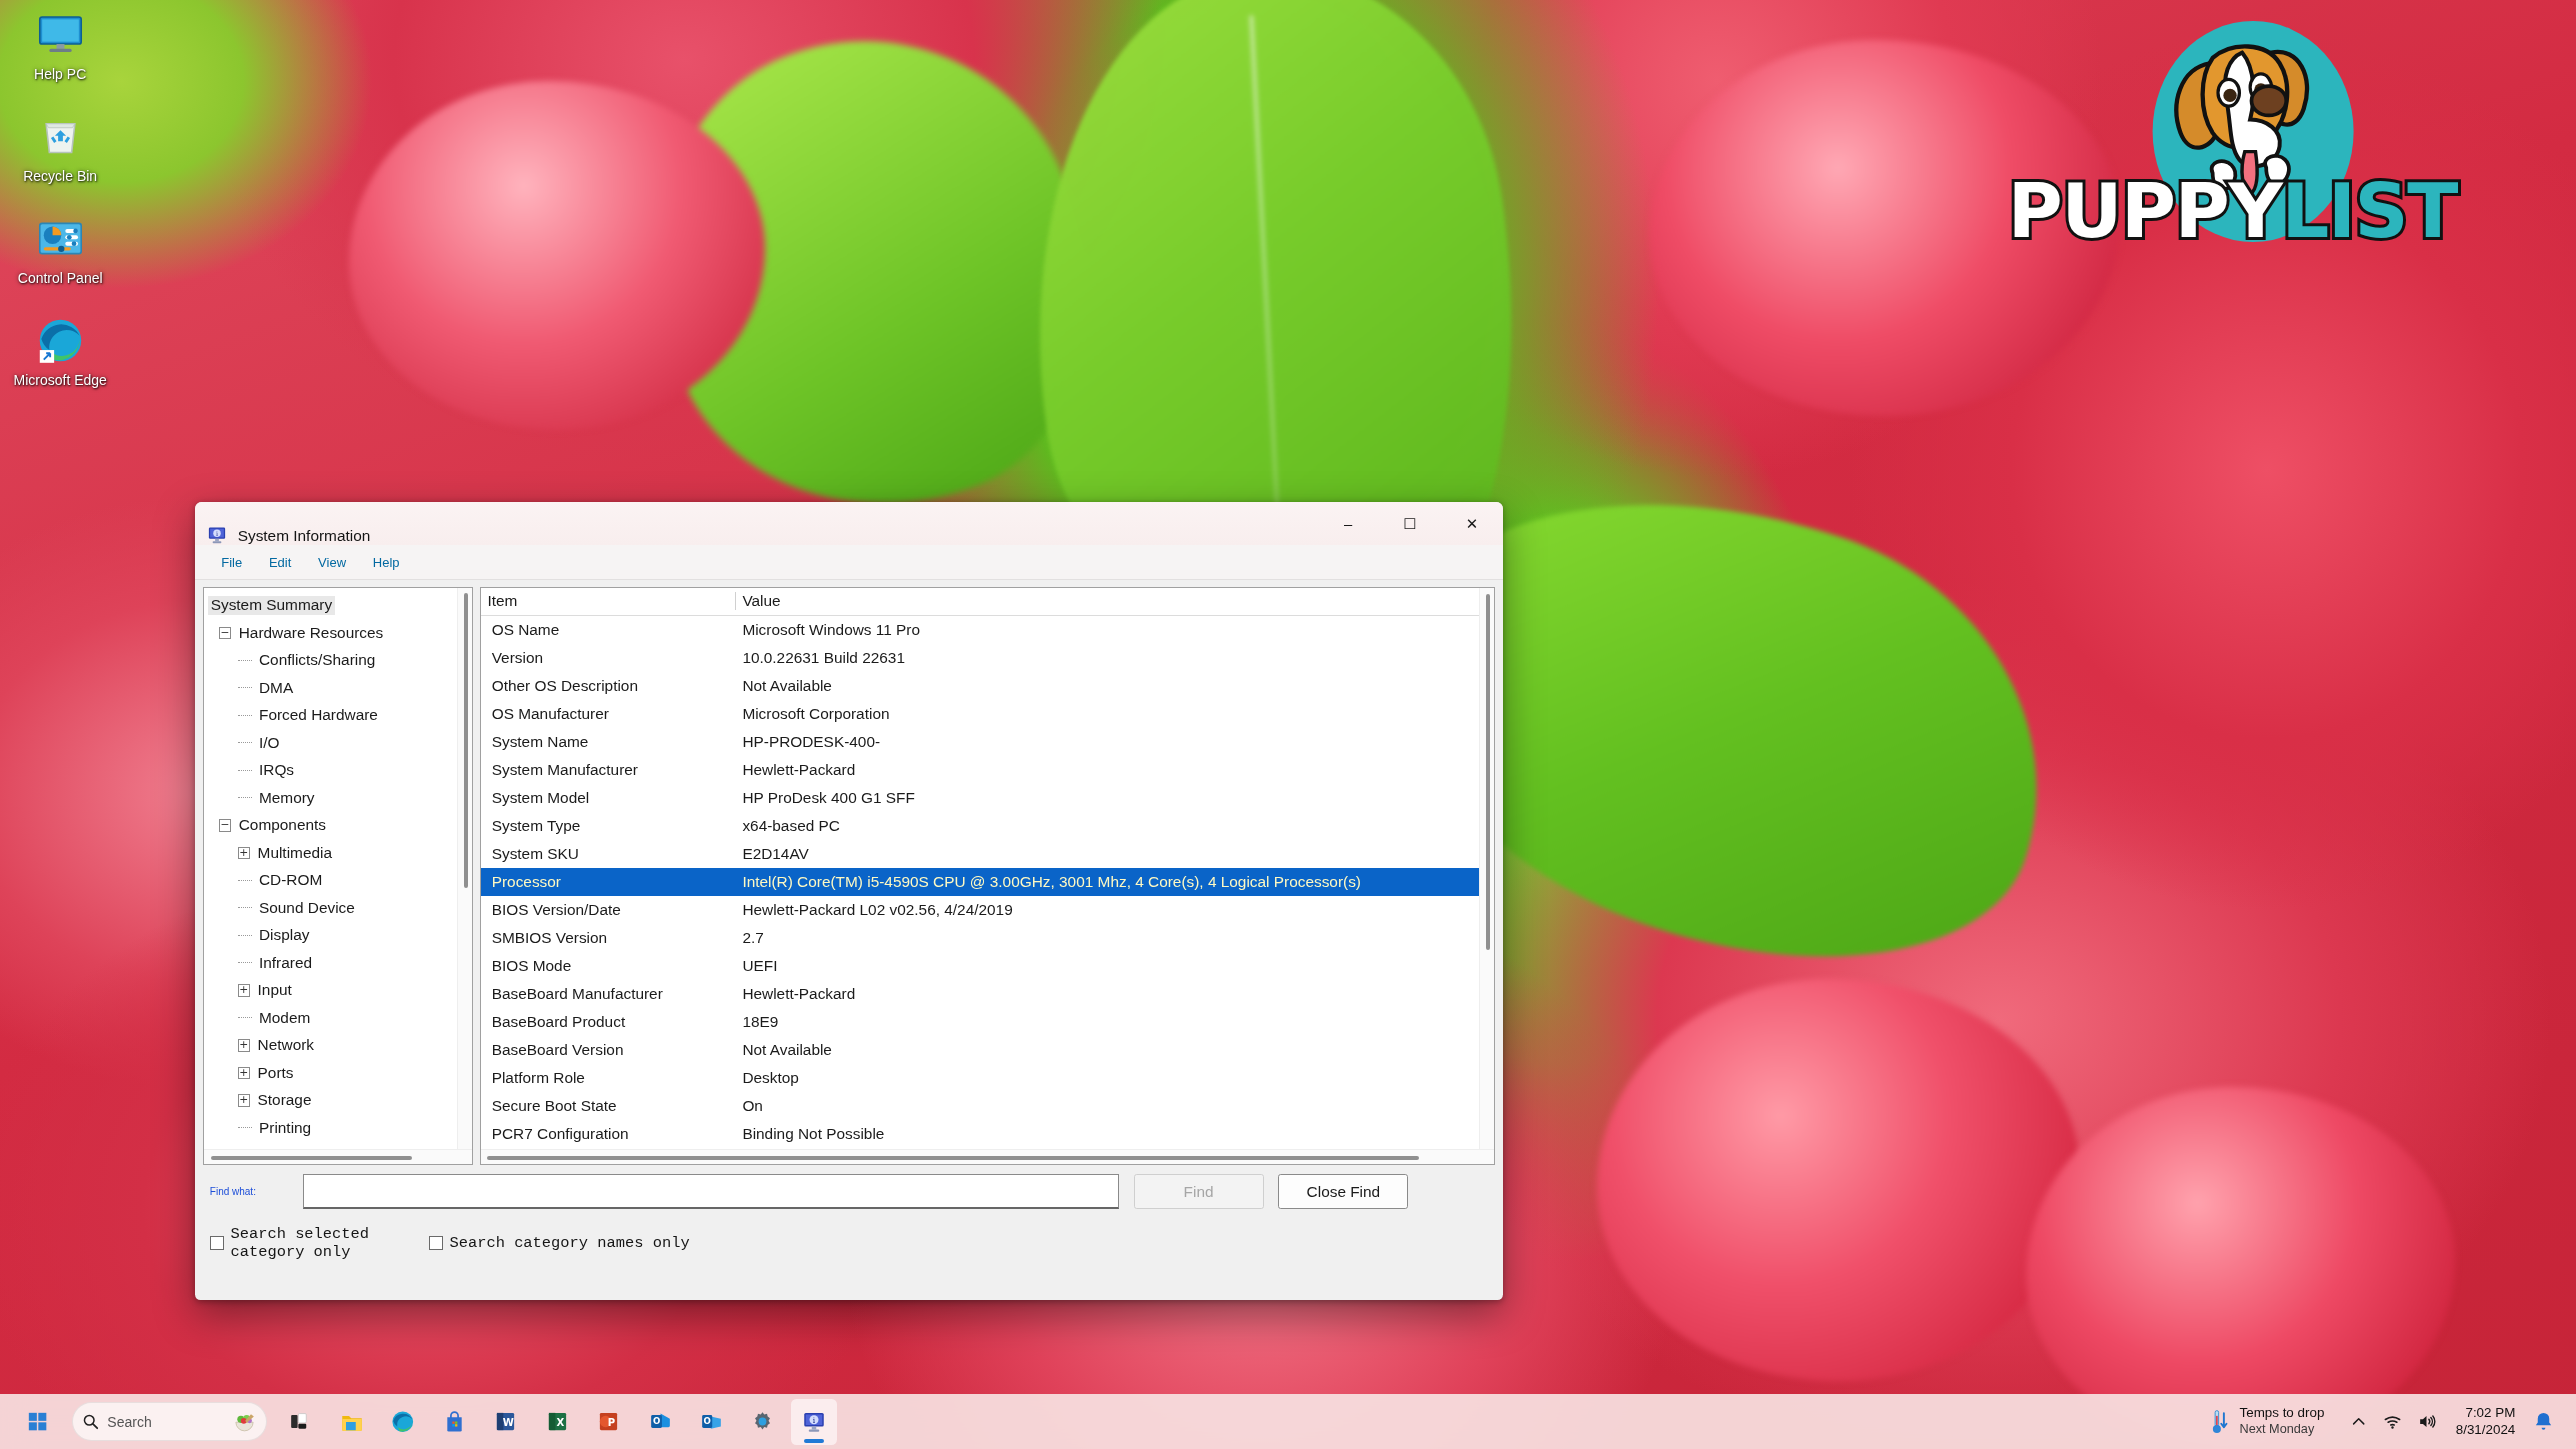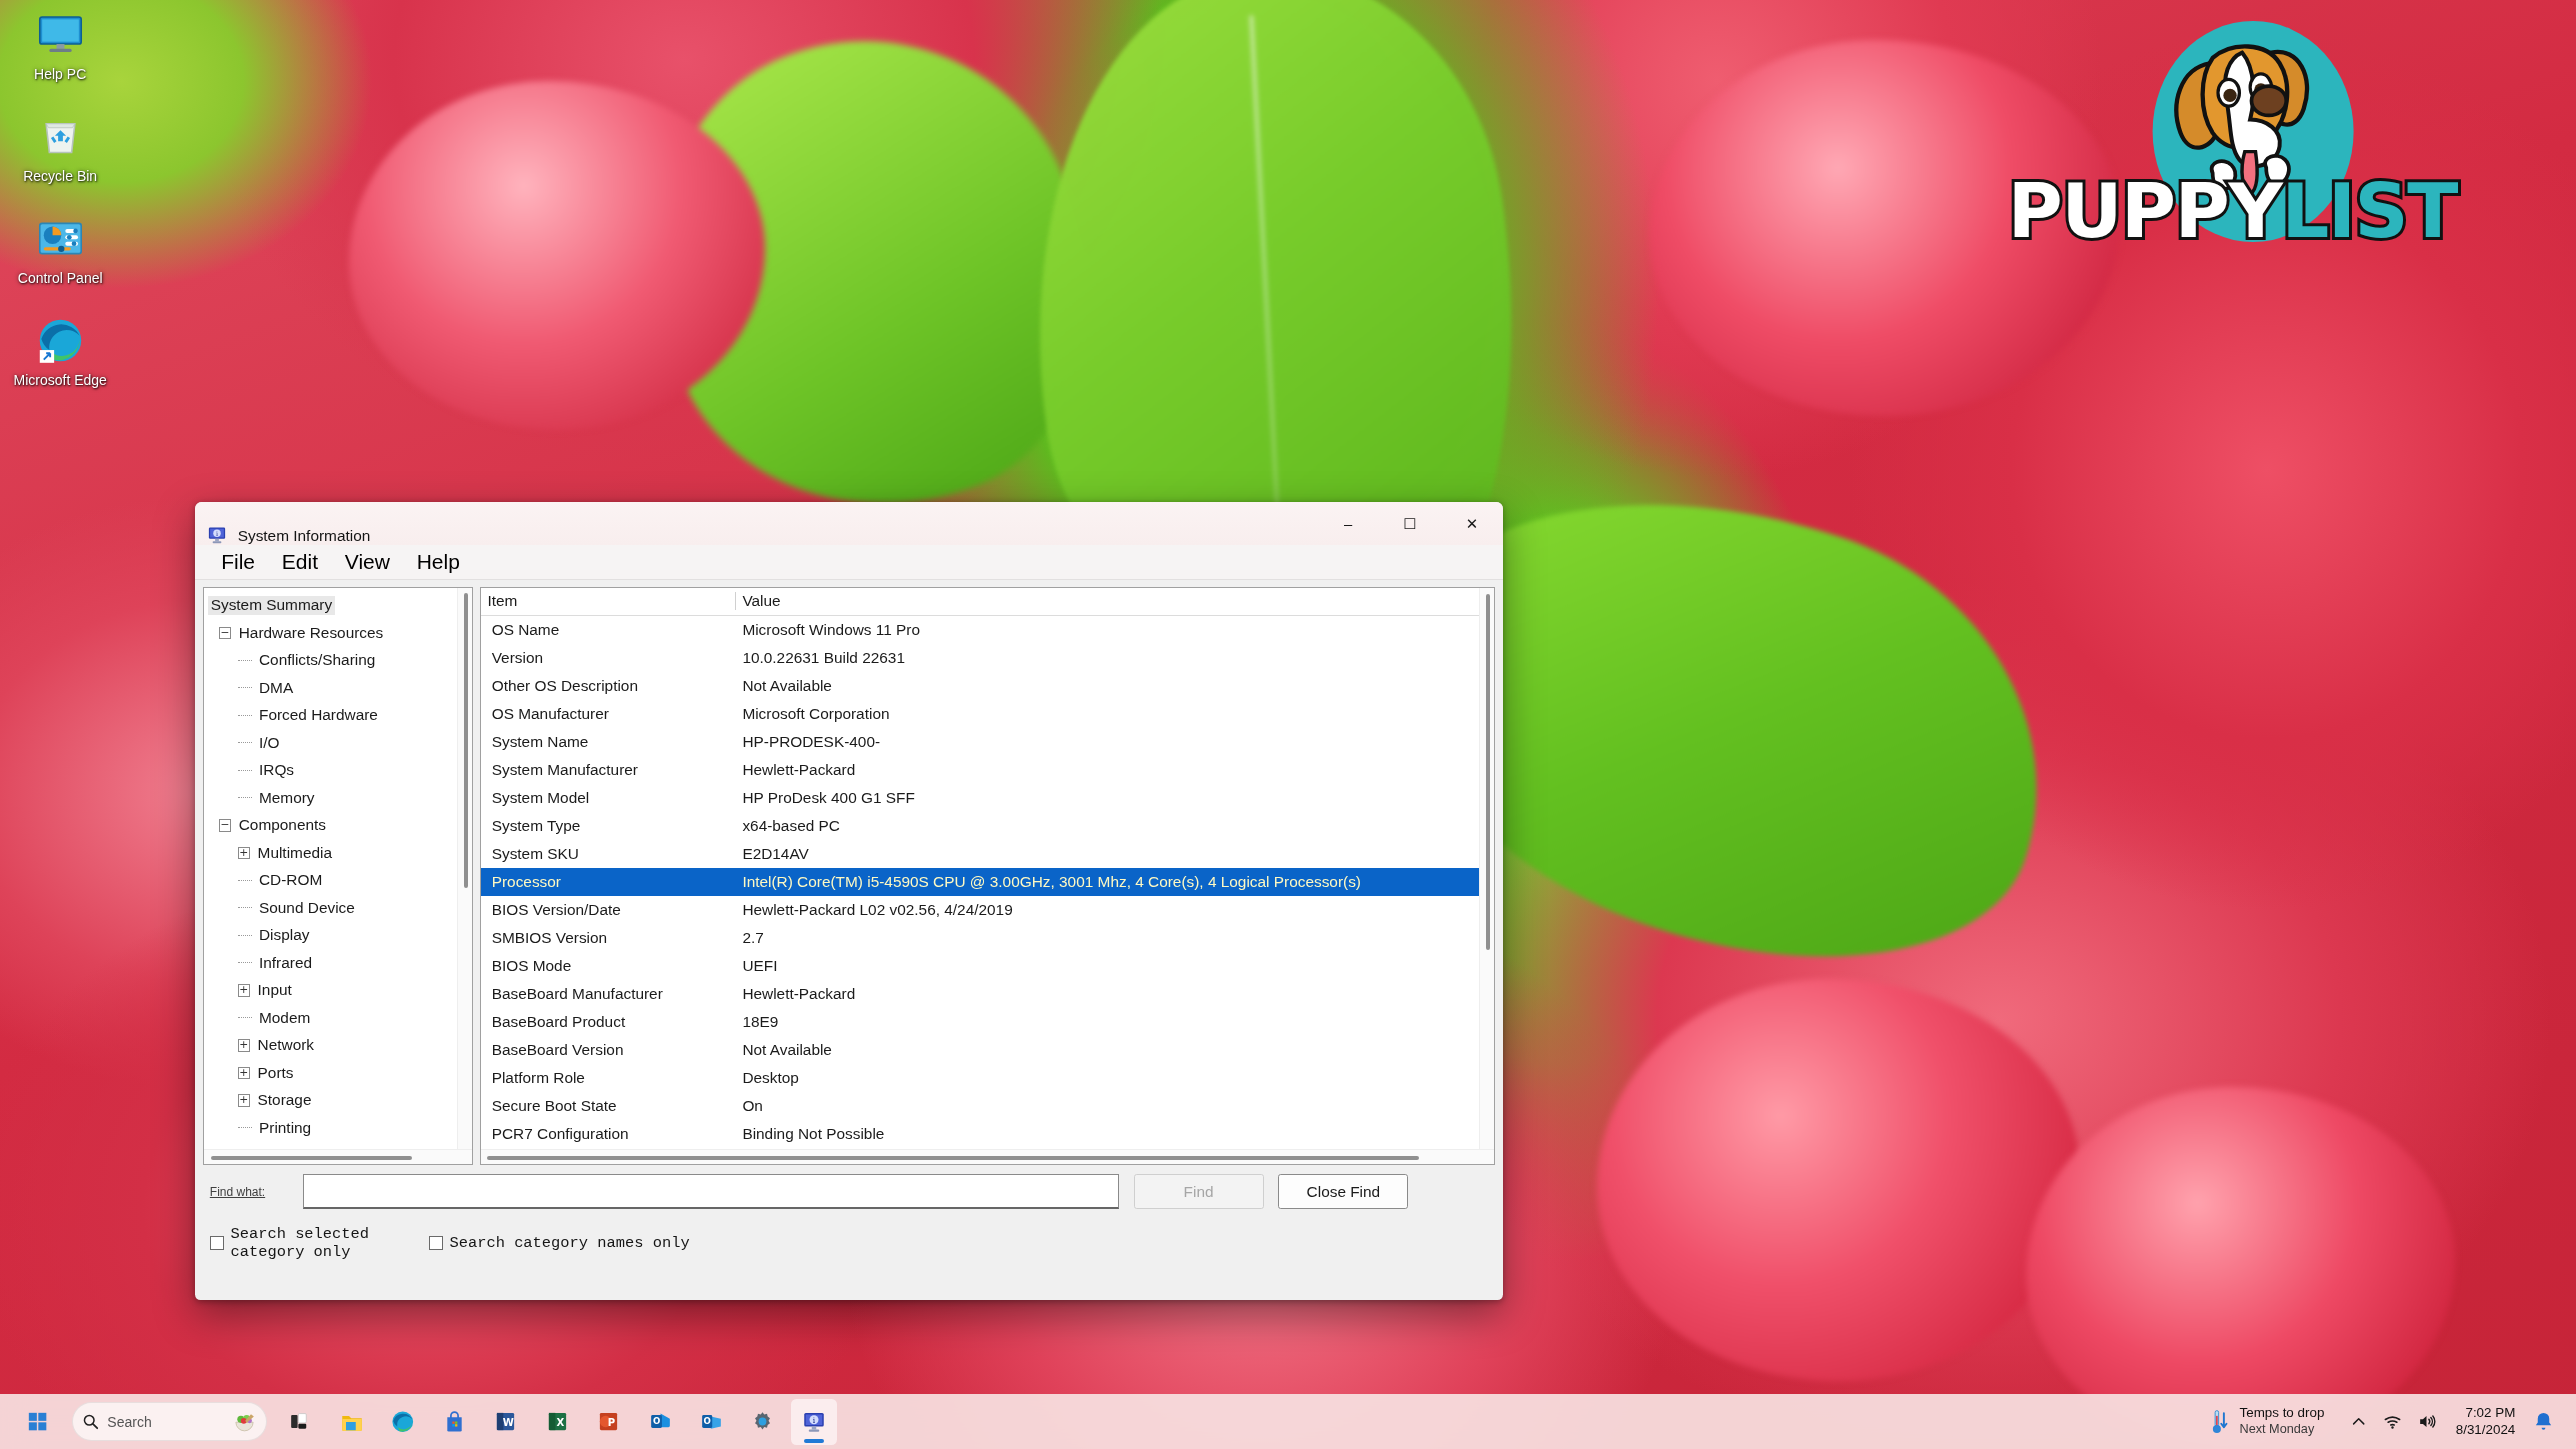--- a/index.html
+++ b/index.html
@@ -145,21 +145,21 @@
     font-size: 14.8px; color: #1a1a1a;
   }
 
   #menubar {
     height: 35px; display: flex; align-items: center;
     padding-left: 14.8px; gap: 4px;
     background: #f6f4f4;
     border-bottom: 0.7px solid #e2e0e0;
   }
   #menubar .mi {
-    padding: 4px 11.4px; font-size: 21px; color: #000000; border-radius: 2px;
+    padding: 4px 11.4px; font-size: 13px; color: #0369a1; border-radius: 2px;
   }
 
   #body { display: flex; padding: 6.7px 8px 0 8px; height: 585px; gap: 6.7px; }
 
   
   #treepane {
     width: 270px; background: #fff;
     border: 0.7px solid #a0a0a0;
     position: relative; overflow: hidden;
   }
@@ -222,21 +222,21 @@
     background: #fafafa; border-left: 0.7px solid #eee;
   }
   .detailscroll-v .thumb {
     position: absolute; left: 6px; top: 6.7px; width: 3.4px; height: 356px;
     background: #8f8f8f; border-radius: 2px;
   }
 
   
   #findbar { padding: 9.4px 14.8px 0 14.8px; }
   #findrow { display: flex; align-items: center; gap: 0; height: 35px; }
-  #findrow .flabel { width: 93px; font-size: 12px; color: #404040; text-decoration: underline; }
+  #findrow .flabel { width: 93px; font-size: 10px; color: #1d4ed8; }
   #findinput {
     width: 816px; height: 35px; background: #fff;
     border: 0.7px solid #8a8a8a; border-bottom: 2px solid #666;
     font-size: 15.4px; padding: 0 6.7px; color: #111;
     font-family: "Liberation Sans", sans-serif;
   }
   .btn {
     height: 35px; margin-left: 14.8px;
     background: #efefef; border: 0.7px solid #adadad; border-radius: 2.7px;
     font-size: 15.4px; color: #1b1b1b;

